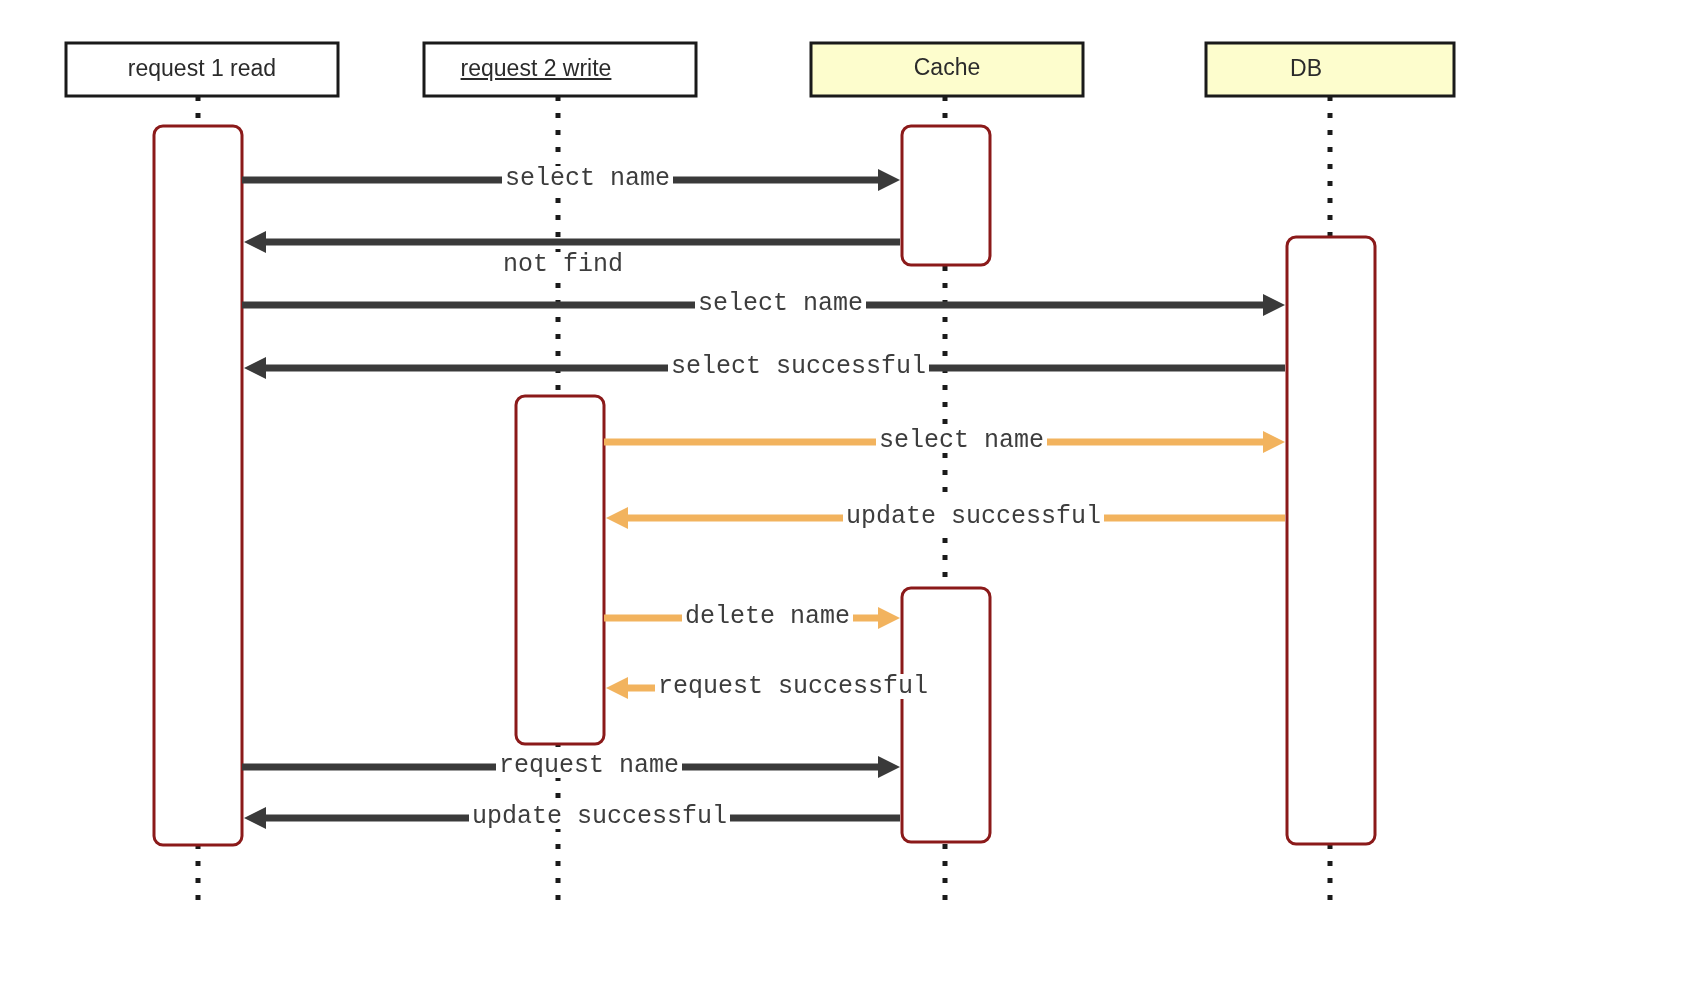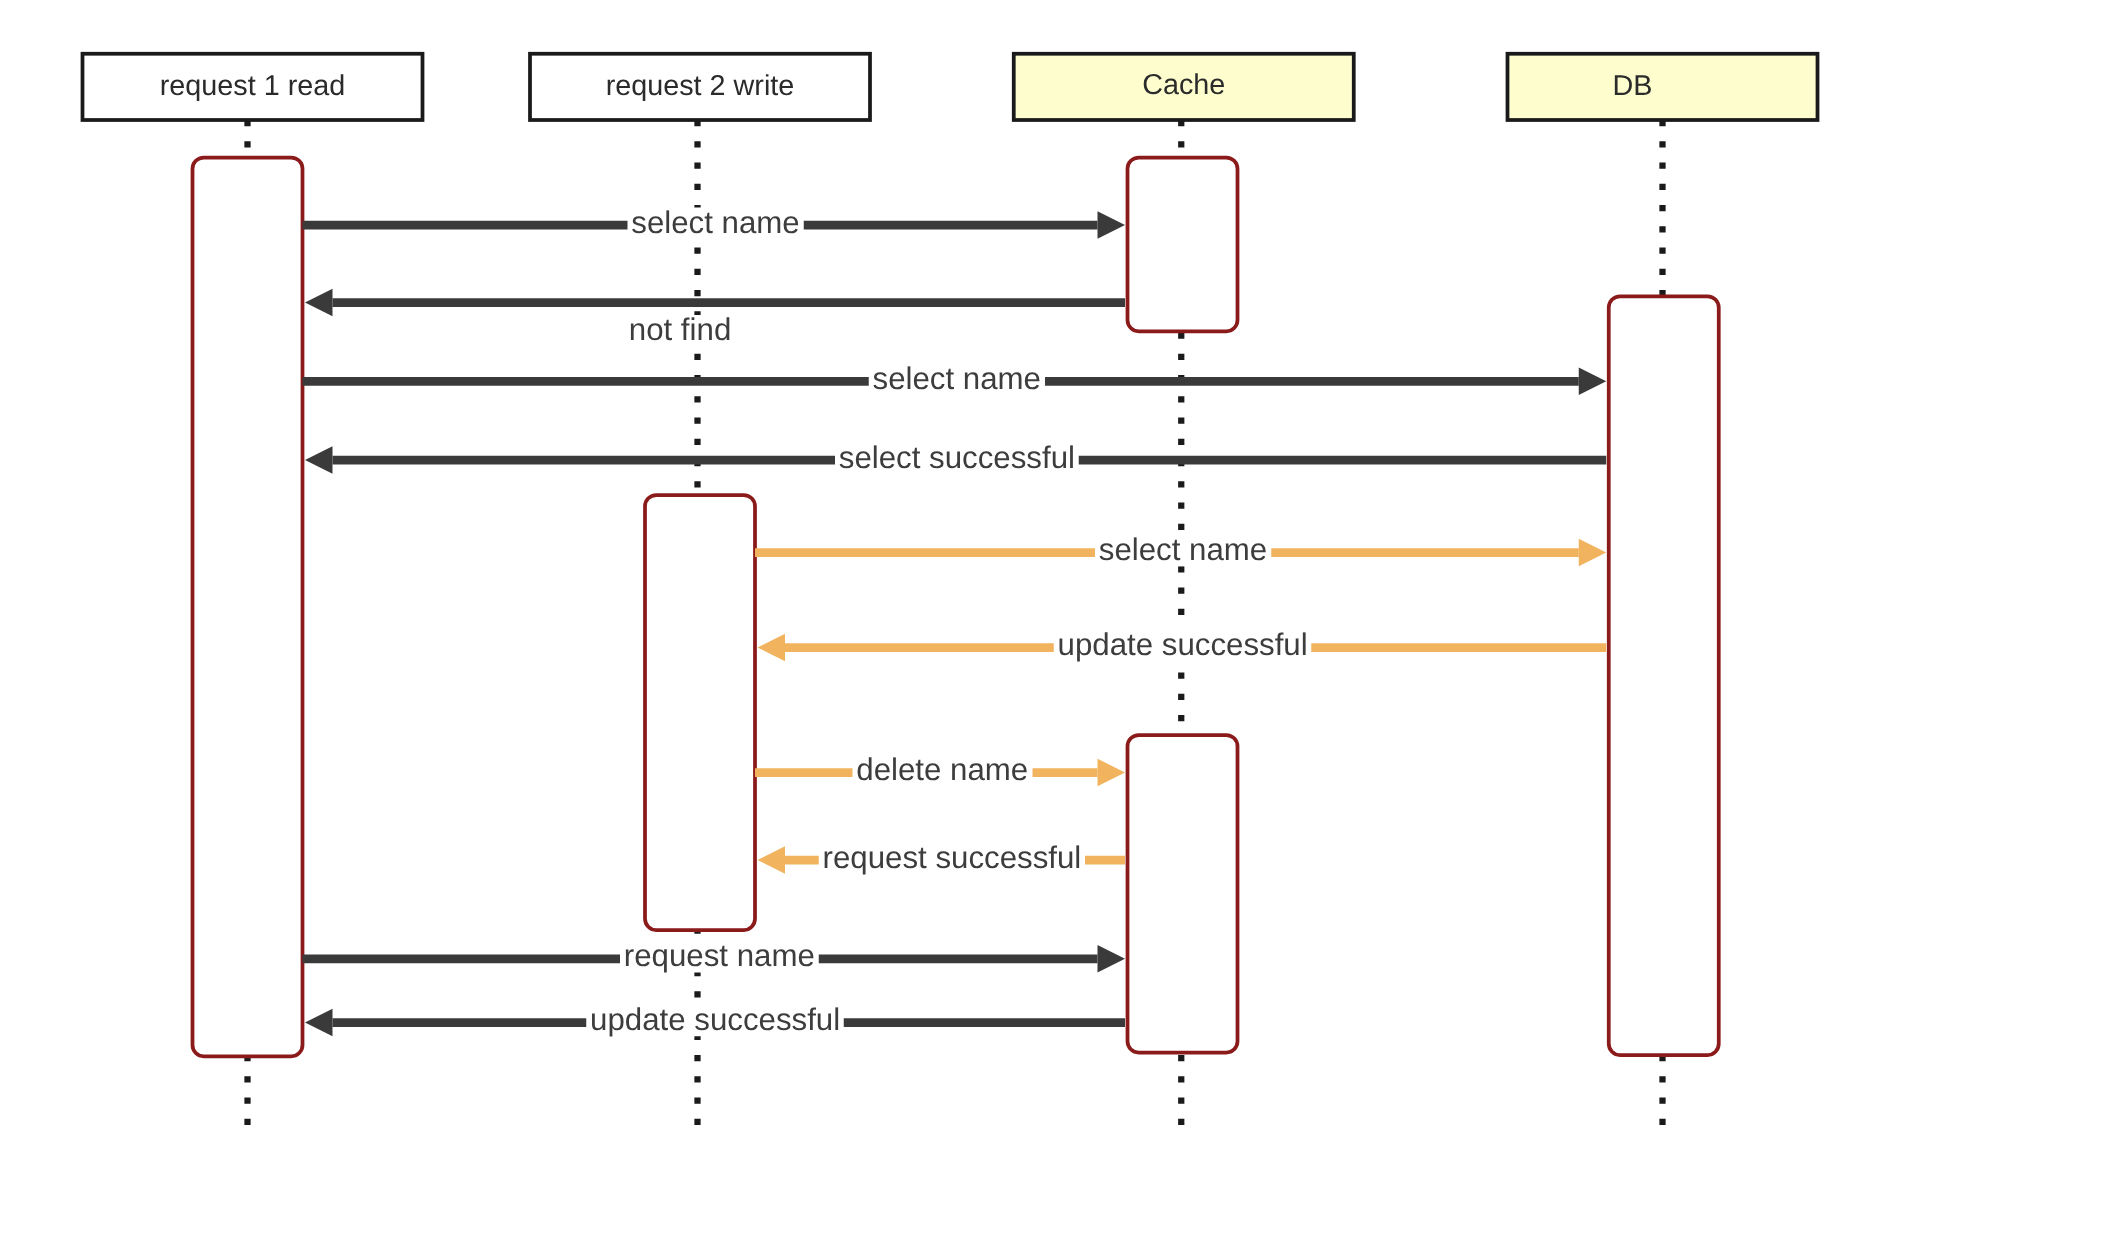--- a/index.html
+++ b/index.html
@@ -7,21 +7,21 @@
   #stage{position:relative;width:1682px;height:988px;background:#ffffff;}
   #stage svg{position:absolute;left:0;top:0;}
   .hdr-label{
     position:absolute;text-align:center;color:#2b2b2b;
     font-size:23px;line-height:1;white-space:nowrap;
     font-family:"Liberation Sans",sans-serif;
   }
   .msg-label{
     position:absolute;color:#3d3d3d;font-size:25px;line-height:1;
     white-space:nowrap;background:#ffffff;padding:0 3px;
-    font-family:Liberation Sans, sans-serif;
+    font-family:Liberation Mono, monospace;
   }
 </style>
 </head>
 <body>
 
 <div id="stage">
   <svg id="gfx" width="1682" height="988" xmlns="http://www.w3.org/2000/svg">
       <line x1="198" y1="96" x2="198" y2="908" stroke="#1a1a1a" stroke-width="5" stroke-dasharray="5 12" stroke-linecap="butt"></line>
       <line x1="558" y1="96" x2="558" y2="908" stroke="#1a1a1a" stroke-width="5" stroke-dasharray="5 12" stroke-linecap="butt"></line>
       <line x1="945" y1="96" x2="945" y2="908" stroke="#1a1a1a" stroke-width="5" stroke-dasharray="5 12" stroke-linecap="butt"></line>
@@ -70,21 +70,21 @@
       <g>
         <line x1="242" y1="767" x2="878" y2="767" stroke="#3a3a3a" stroke-width="7" stroke-linecap="butt"></line>
         <polygon points="900,767 878,756 878,778" fill="#3a3a3a"></polygon>
       </g>
       <g>
         <line x1="900" y1="818" x2="266" y2="818" stroke="#3a3a3a" stroke-width="7" stroke-linecap="butt"></line>
         <polygon points="244,818 266,807 266,829" fill="#3a3a3a"></polygon>
       </g>
     </svg>
 <div class="hdr-label" style="left: 66px; top: 56.5px; width: 272px;">request 1 read</div>
-    <div class="hdr-label" style="left: 424px; top: 56.5px; width: 272px;">request 2 write</div>
+    <div class="hdr-label" style="left: 400px; top: 56.5px; width: 272px; text-decoration: underline;">request 2 write</div>
     <div class="hdr-label" style="left: 811px; top: 56px; width: 272px;">Cache</div>
     <div class="hdr-label" style="left: 1206px; top: 56.5px; width: 200px;">DB</div>
     <div class="msg-label" style="top: 166px; left: 502px;">select name</div>
     <div class="msg-label" style="top: 228px; left: 500px; margin-top: 24px;">not find</div>
     <div class="msg-label" style="top: 291px; left: 695px;">select name</div>
     <div class="msg-label" style="top: 354px; left: 668px;">select successful</div>
     <div class="msg-label" style="top: 428px; left: 876px;">select name</div>
     <div class="msg-label" style="top: 504px; left: 843px;">update successful</div>
     <div class="msg-label" style="top: 604px; left: 682px;">delete name</div>
     <div class="msg-label" style="top: 674px; left: 655px;">request successful</div>

